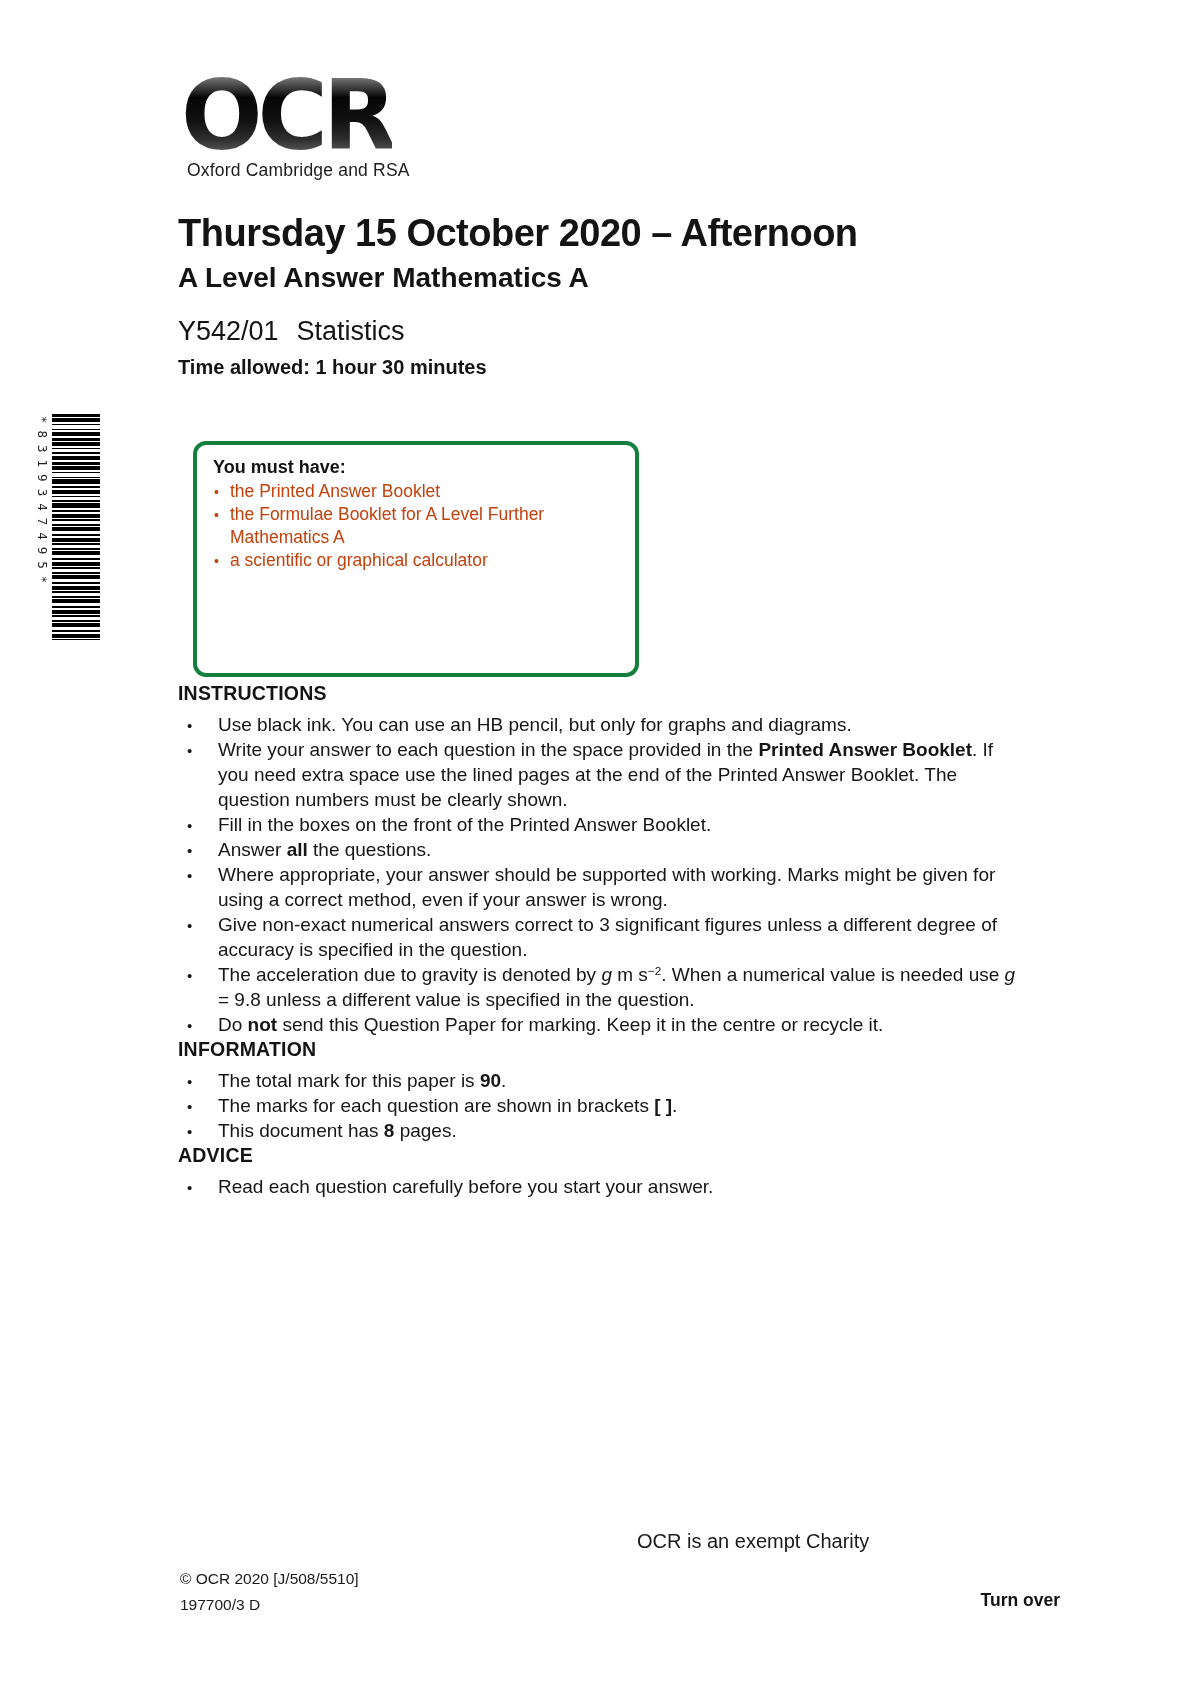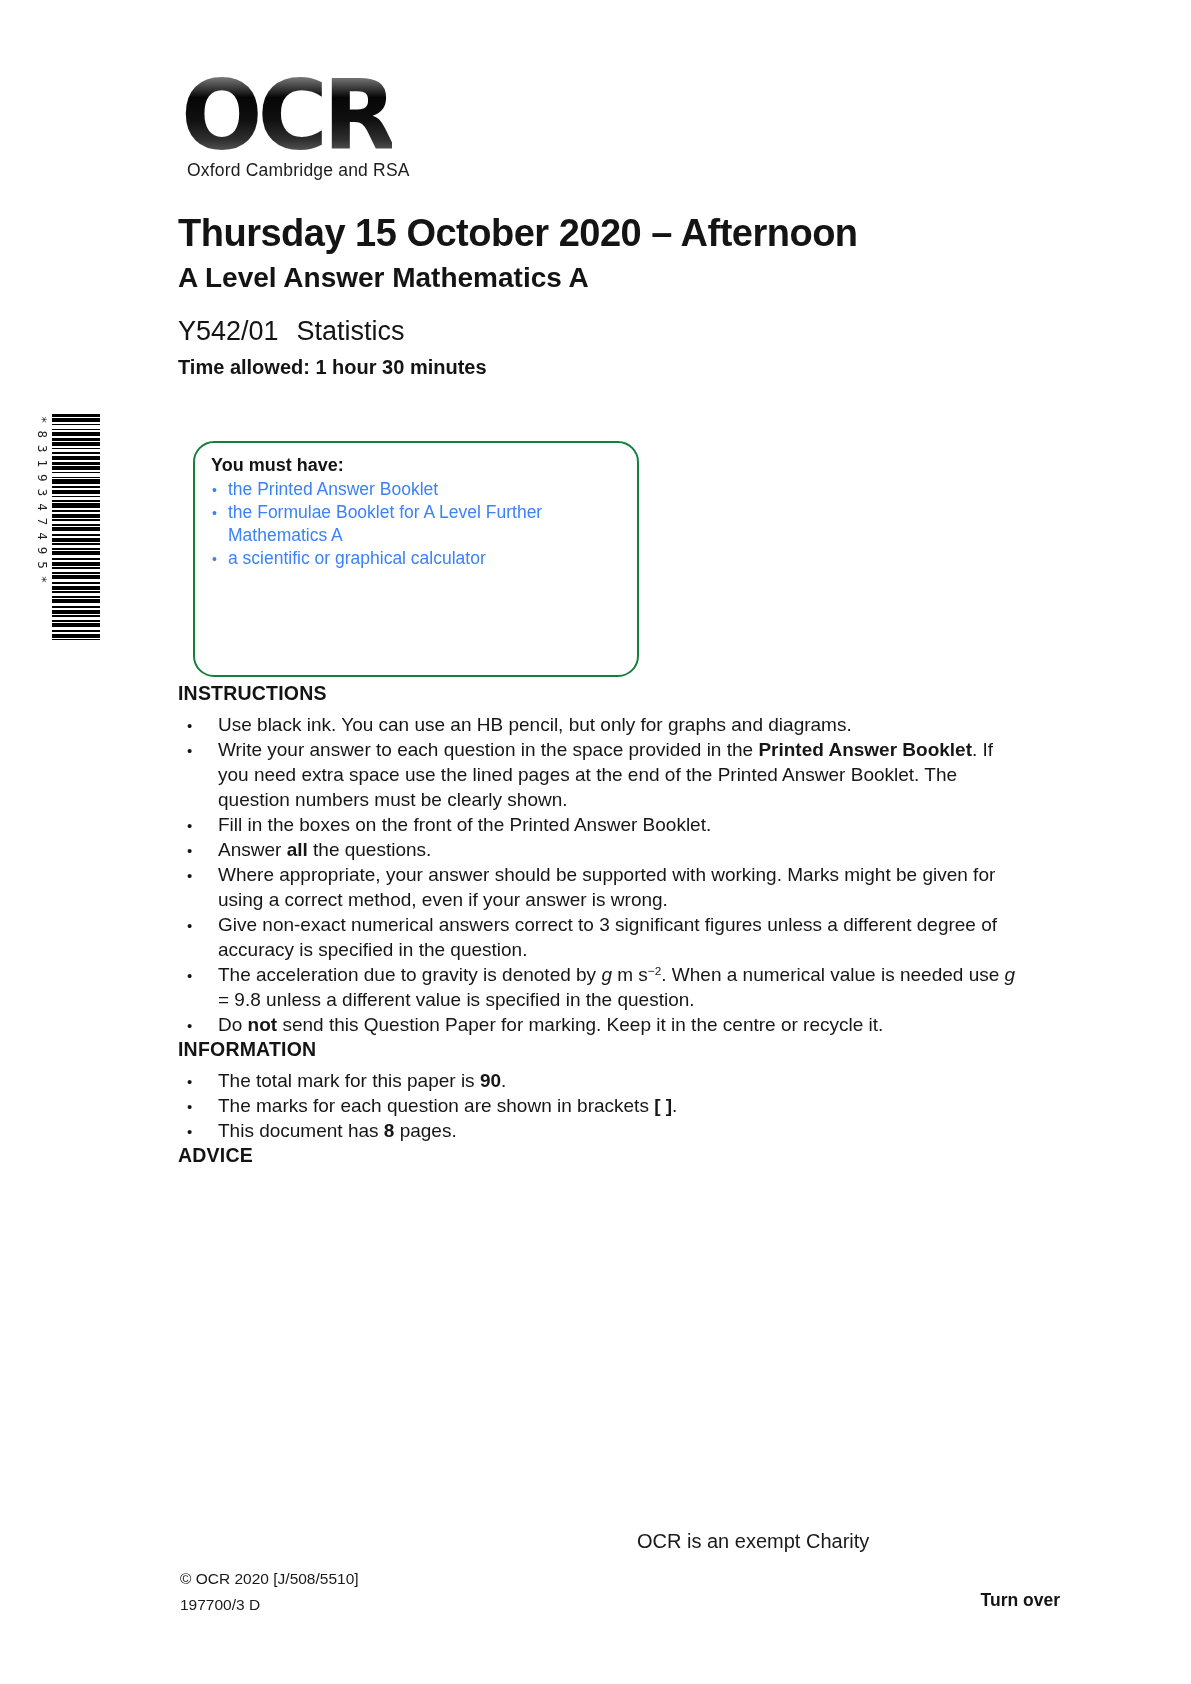--- a/index.html
+++ b/index.html
@@ -50,30 +50,30 @@
     font-family: "DejaVu Sans Mono", monospace;
     font-size: 12.5px; color: #222;
     white-space: nowrap; letter-spacing: 7px;
     transform: rotate(90deg); transform-origin: 0 0;
   }
 
   
   .must-have {
     position: absolute; left: 193px; top: 441px;
     width: 446px; height: 236px;
-    border: 2px solid #15803d; border-radius: 21px;
+    border: 4px solid #15803d; border-radius: 13px;
     box-sizing: border-box;
     padding: 12px 16px;
   }
   .must-have-title { font-size: 18px; font-weight: bold; margin: 0 0 2px 0; }
 
   ul.bullets { list-style: none; margin: 0; padding: 0; }
   ul.bullets-sm li {
     position: relative; padding-left: 17px;
-    font-size: 17.5px; line-height: 23px; color: #3b82f6;
+    font-size: 17.5px; line-height: 23px; color: #c2410c;
   }
   ul.bullets-sm li::before { content: "•"; position: absolute; left: 1px; font-size: 14px; top: 1px; }
 
   
   .content { position: absolute; left: 178px; top: 681px; width: 842px; }
   .content h2 { font-size: 19.5px; font-weight: bold; margin: 0 0 6px 0; line-height: 25px; letter-spacing: 0.2px; }
   .content .section { margin: 0 0 0 0; }
   .content .section + .section { }
   ul.bullets-lg li {
     position: relative; padding-left: 40px;
@@ -146,20 +146,23 @@
     <div class="section">
       <h2>INFORMATION</h2>
       <ul class="bullets bullets-lg">
           <li>The total mark for this paper is <b>90</b>.</li>
           <li>The marks for each question are shown in brackets <b>[ ]</b>.</li>
           <li>This document has <b>8</b> pages.</li>
         </ul>
     </div>
     <div class="section">
       <h2>ADVICE</h2>
+      <ul class="bullets bullets-lg">
+          <li>Read each question carefully before you start your answer.</li>
+        </ul>
     </div>
   </div>
 
   <div class="footer-left">
     <div>© OCR 2020 [J/508/5510]</div>
     <div>197700/3 D</div>
   </div>
   <div class="footer-charity">OCR is an exempt Charity</div>
   <div class="footer-turnover">Turn over</div>
 

